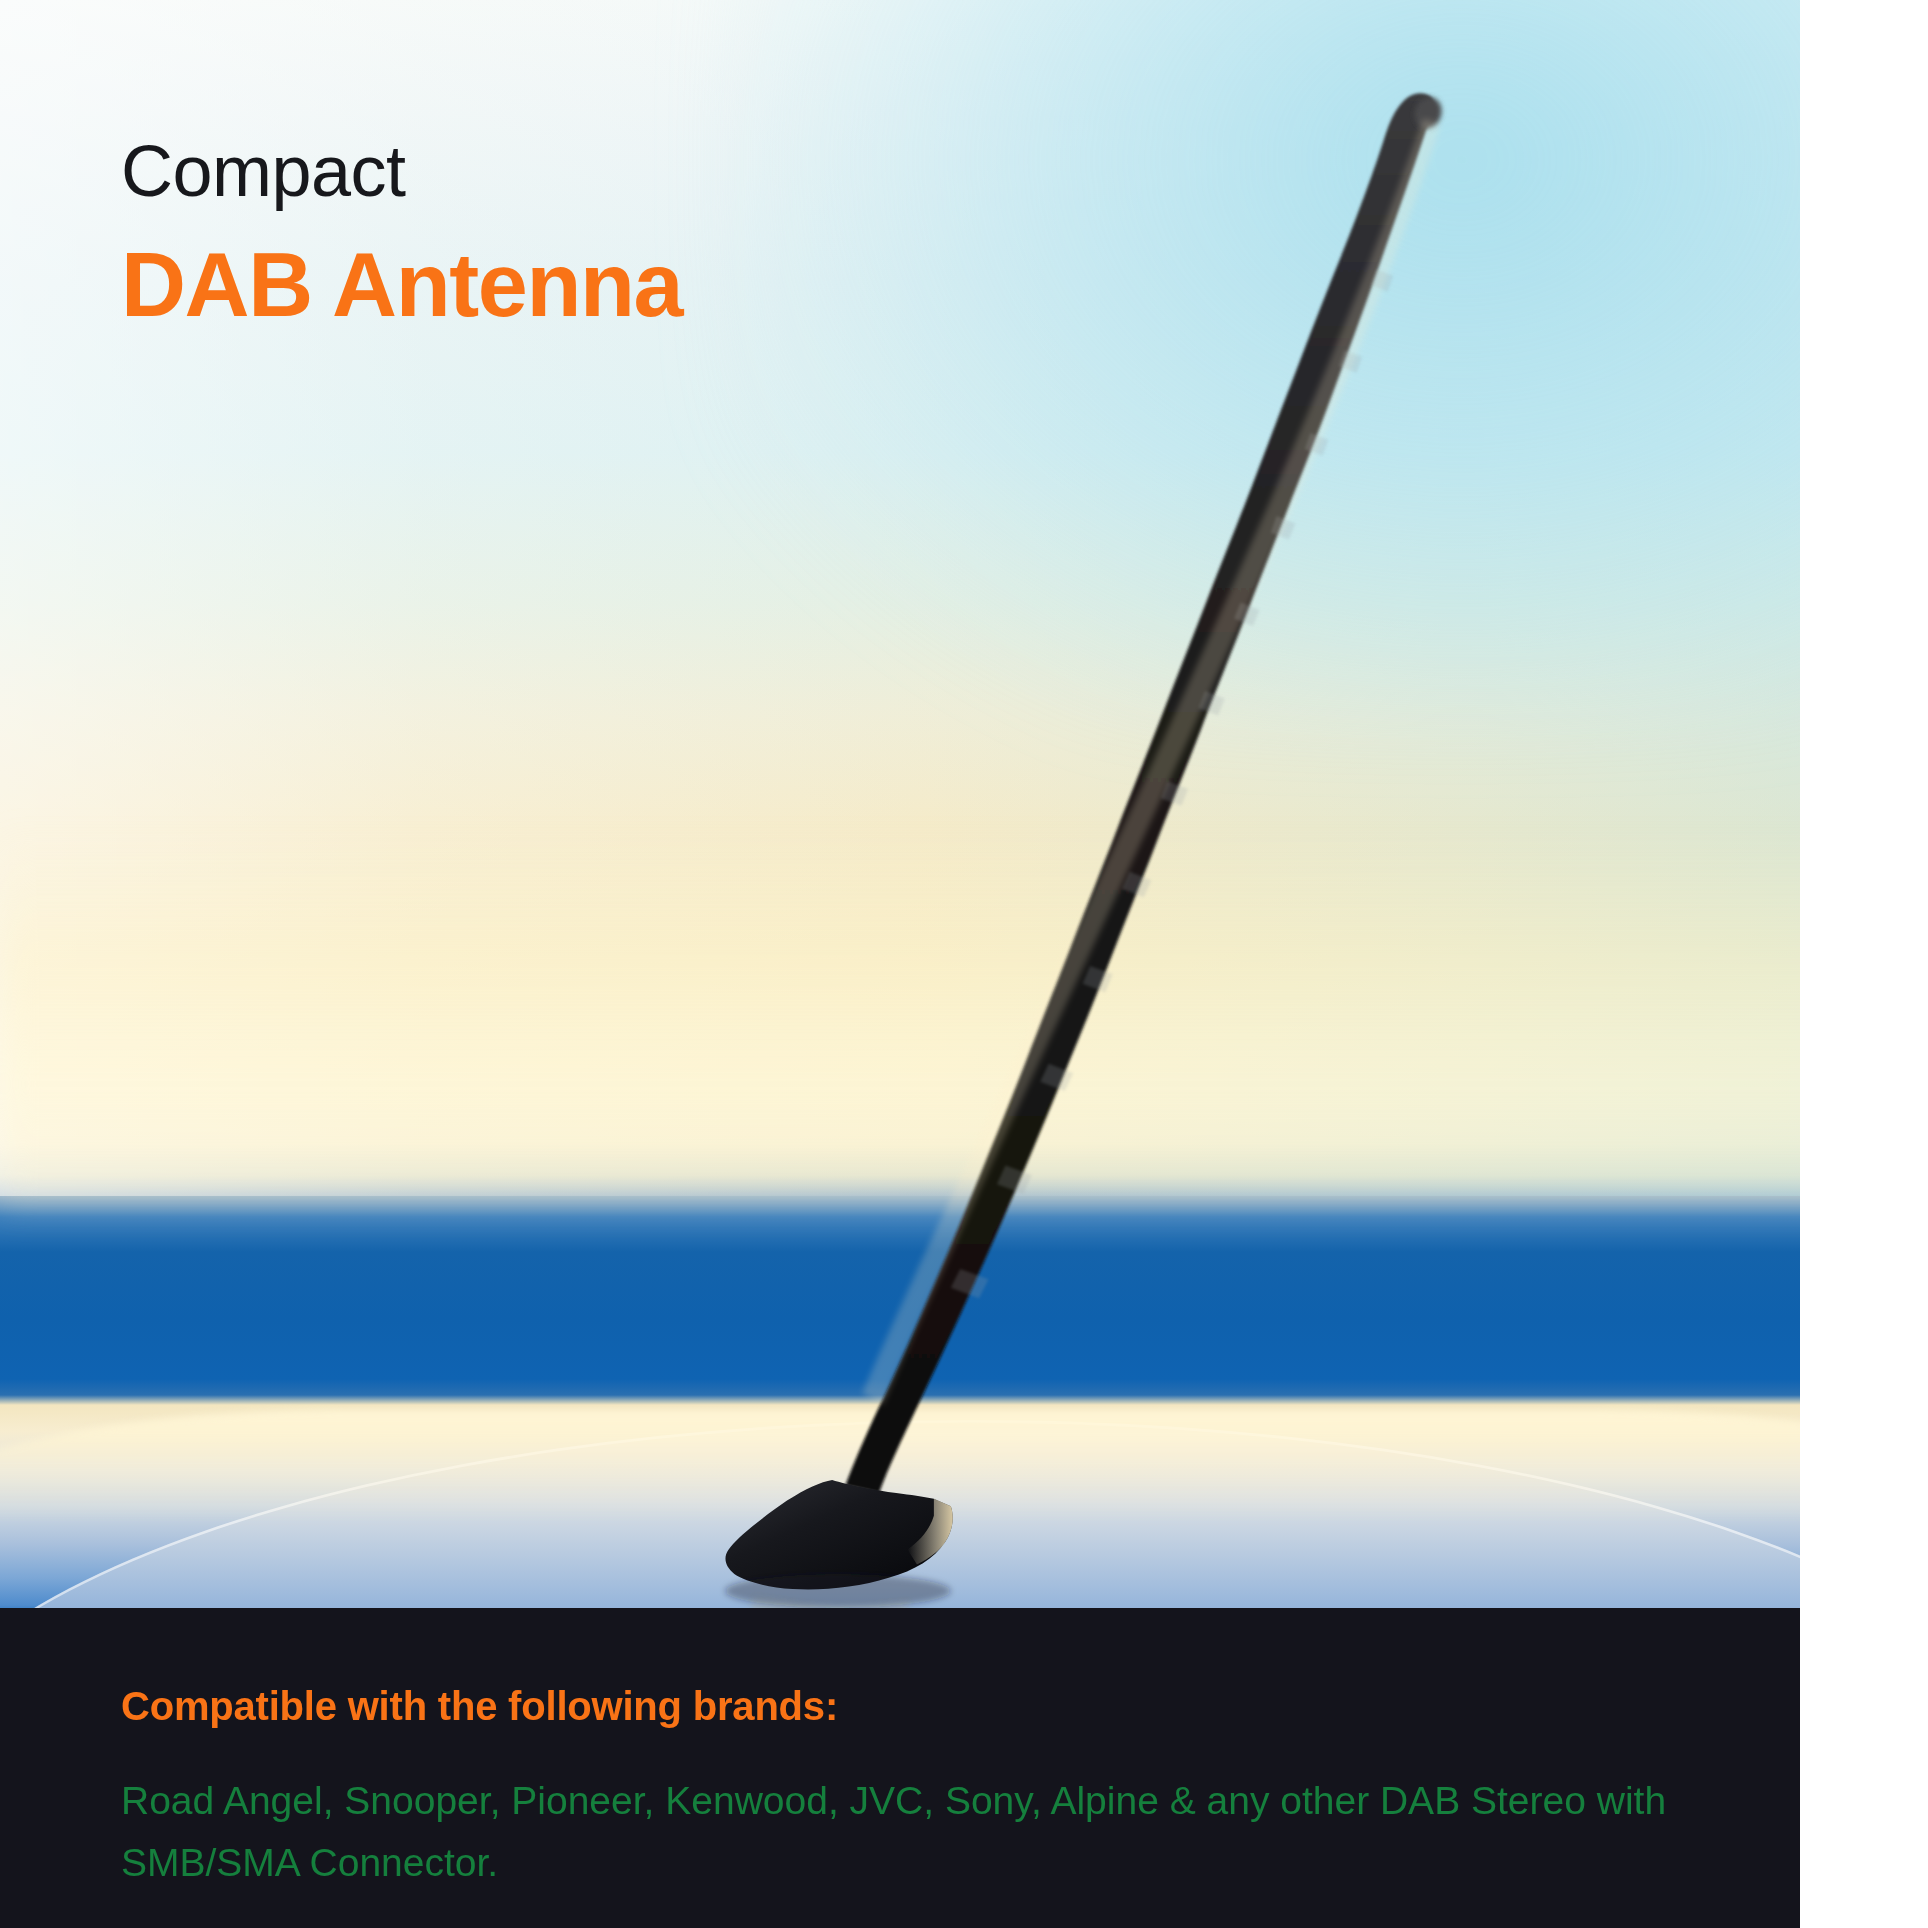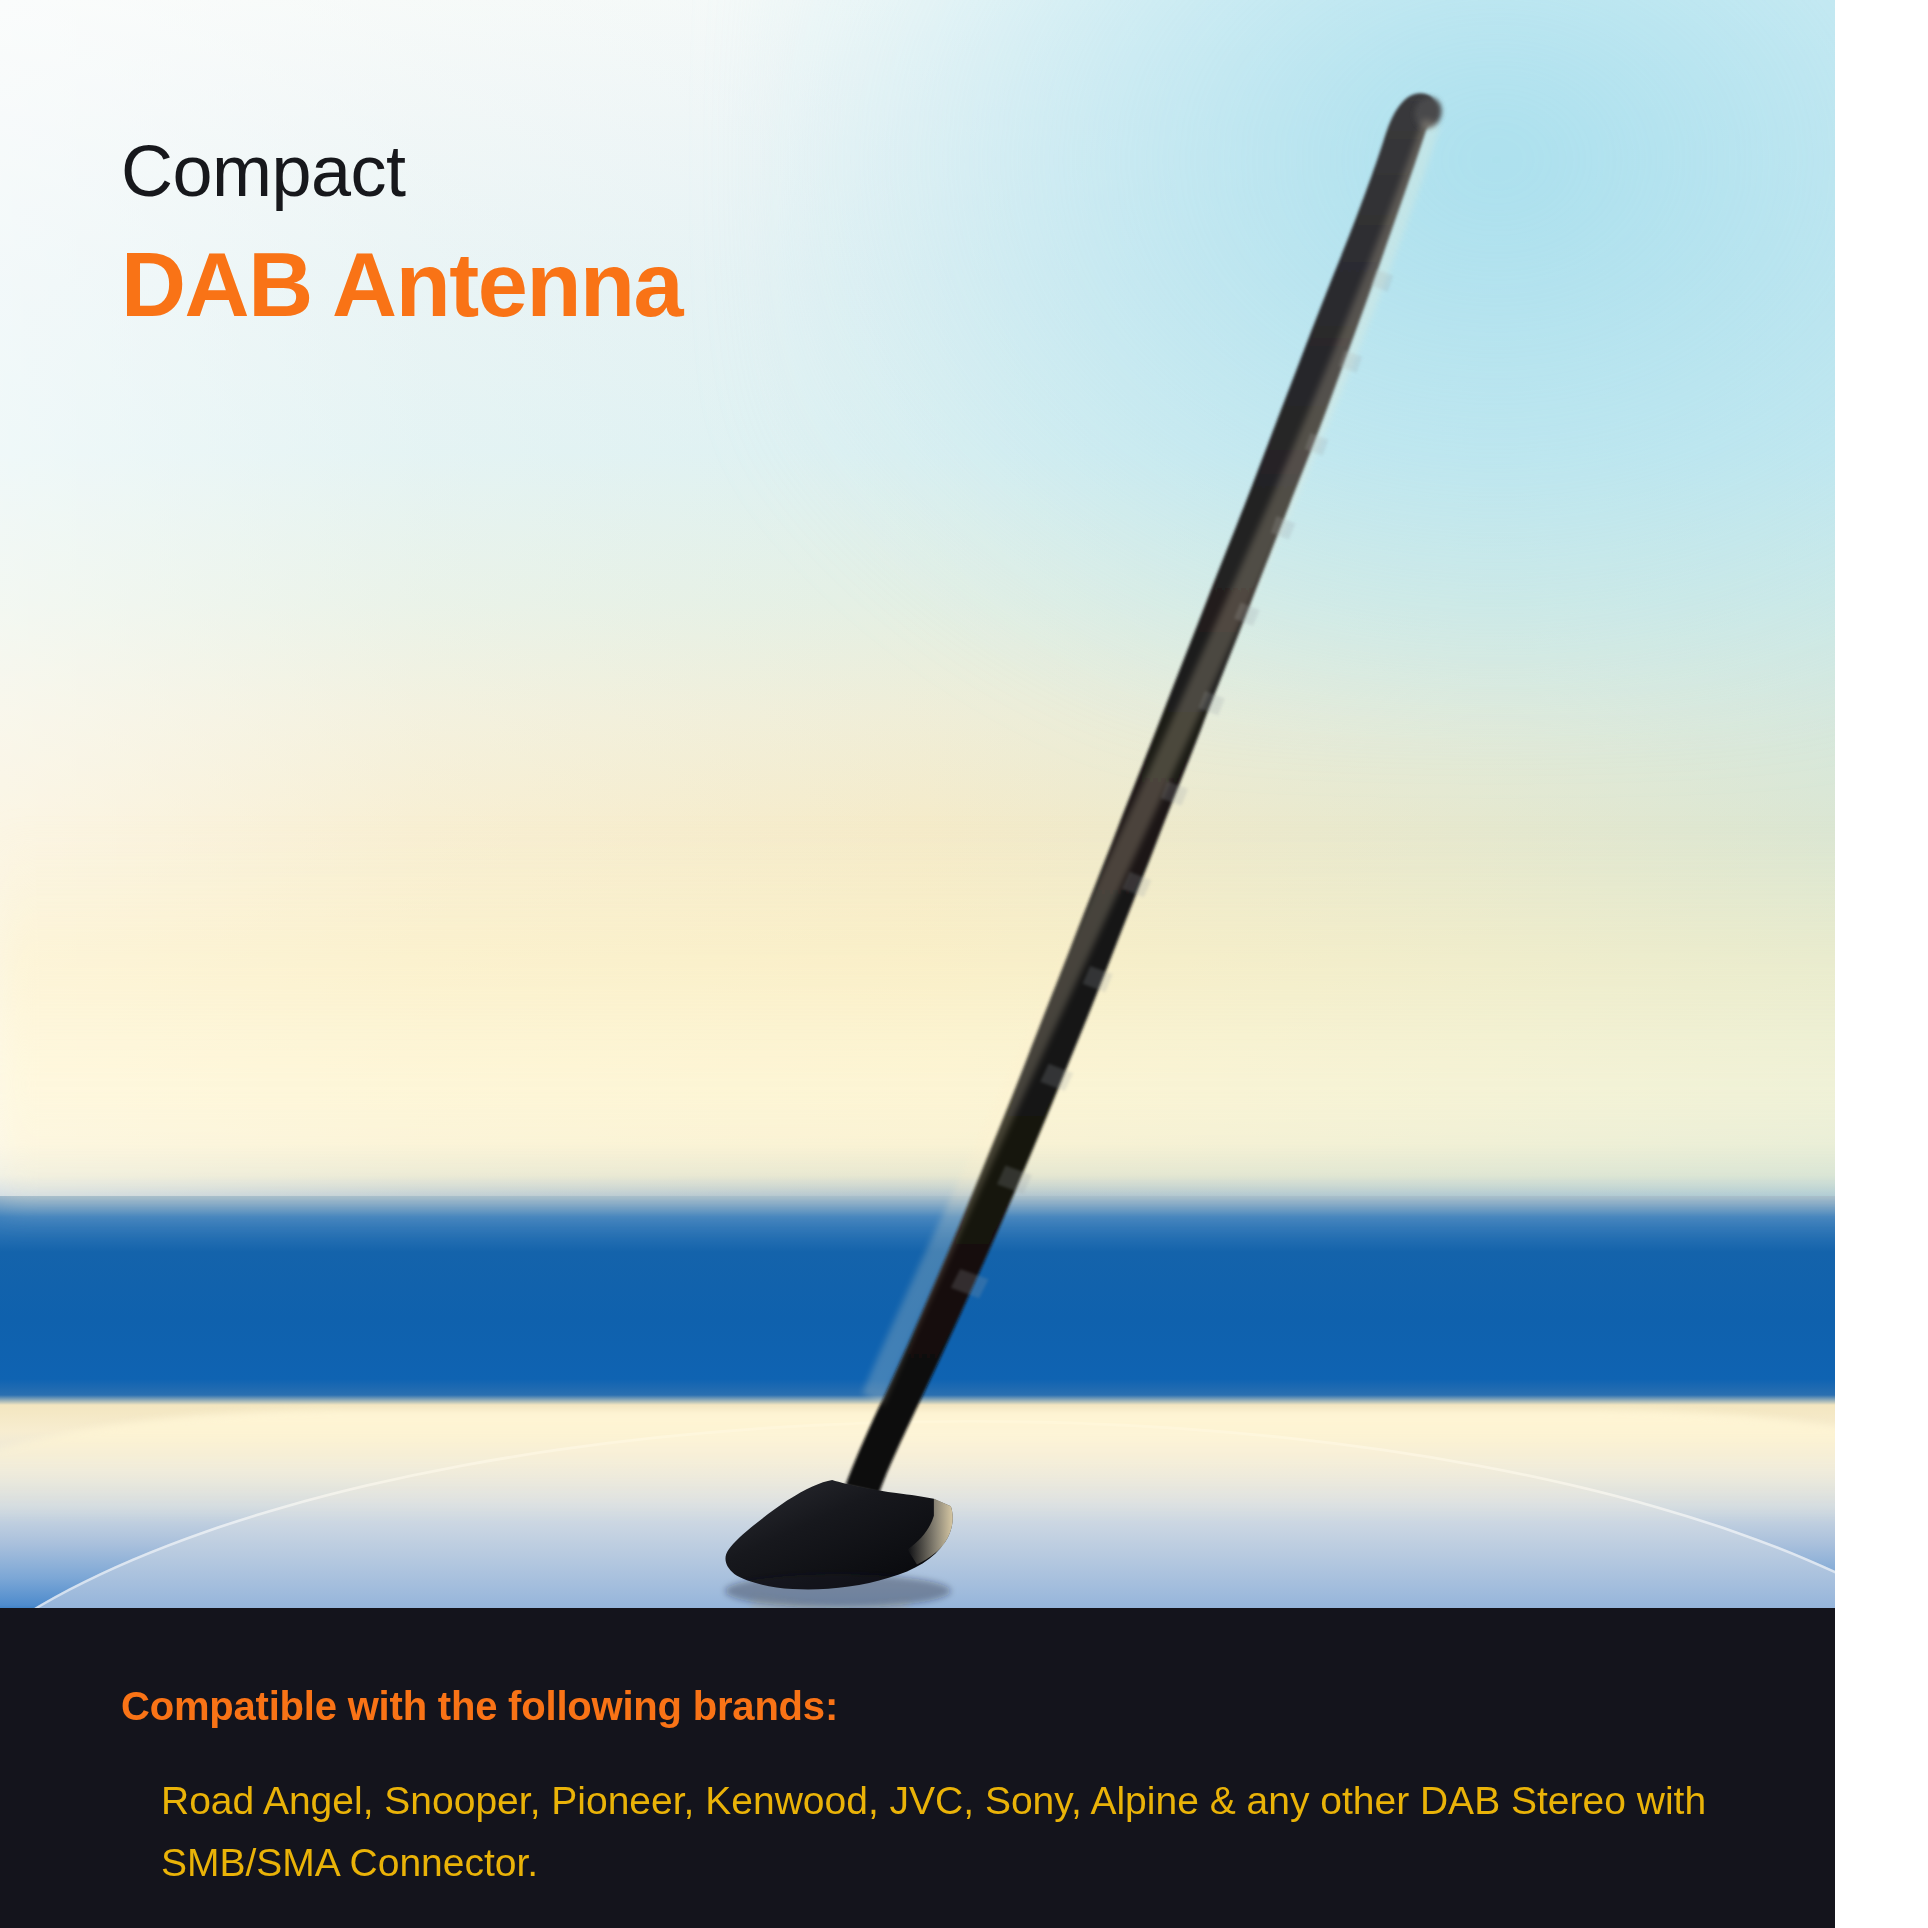--- a/index.html
+++ b/index.html
@@ -11,21 +11,20 @@
     font-family: "Liberation Sans", sans-serif;
   }
 
   
   #poster {
     position: relative;
     width: 1800px;
     height: 1928px;
     overflow: hidden;
     background: #f4f8f7;
-    padding-left: 35px;
   }
 
   
   .photo {
     position: absolute;
     inset: 0;
     overflow: hidden;
   }
 
   
@@ -410,18 +409,18 @@
   </div>
 
   <div class="headline">
     <span class="line" style="color: rgb(23, 24, 28);">Compact</span>
     <span class="accent" style="color: rgb(249, 115, 22);">DAB Antenna</span>
   </div>
 
   <div class="banner" style="background: rgb(20, 20, 28);">
     <div class="banner-inner">
       <div class="banner-title" style="color: rgb(249, 115, 22);">Compatible with the following brands:</div>
-      <p class="banner-body" style="color: #eab308; margin-left: 40px;">Road Angel, Snooper, Pioneer, Kenwood, JVC, Sony, Alpine &amp; any other DAB Stereo with SMB/SMA Connector.</p>
+      <p class="banner-body" style="color: #15803d;">Road Angel, Snooper, Pioneer, Kenwood, JVC, Sony, Alpine &amp; any other DAB Stereo with SMB/SMA Connector.</p>
     </div>
   </div>
 
 </div>
 
 
 </body></html>

